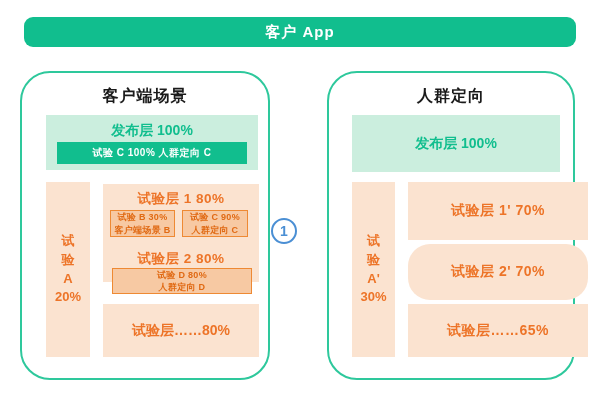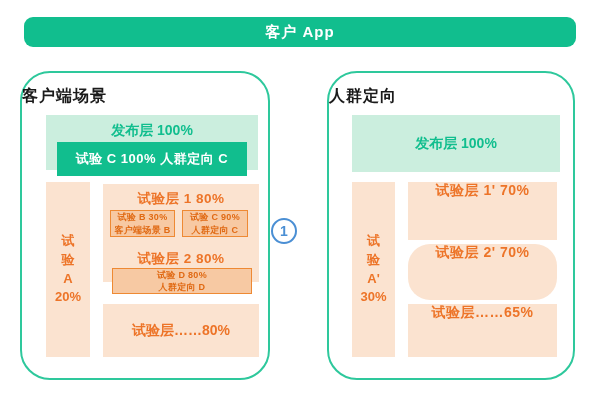--- a/index.html
+++ b/index.html
@@ -20,40 +20,40 @@
 
   
   .panel {
     position: absolute; top: 71px; height: 309px;
     border: 2px solid #2EC89C; border-radius: 30px; background: #ffffff;
   }
   .panel.left  { left: 20px;  width: 250px; }
   .panel.right { left: 327px; width: 248px; }
   .panel-title {
     position: absolute; left: 0; top: 13px; width: 100%;
-    text-align: left; color: #1a1a1a; font-size: 16px; font-weight: bold;
+    text-align: center; color: #1a1a1a; font-size: 16px; font-weight: bold;
     letter-spacing: 1px;
   }
 
   
   .release {
     position: absolute; background: #CBEEDE; color: #11BE8E;
     font-weight: bold; text-align: center;
   }
   .release.l {
     left: 24px; top: 42px; width: 212px; height: 55px;
     font-size: 14px; padding-top: 7px;
   }
   .release.r {
     left: 23px; top: 42px; width: 208px; height: 57px;
     font-size: 14px; display: flex; align-items: center; justify-content: center;
   }
   .release-exp {
-    position: absolute; left: 11px; top: 27px; width: 190px; height: 34px;
-    background: #11BE8E; color: #ffffff; font-size: 13px; font-weight: bold;
+    position: absolute; left: 11px; top: 27px; width: 190px; height: 22px;
+    background: #11BE8E; color: #ffffff; font-size: 10px; font-weight: bold;
     display: flex; align-items: center; justify-content: center;
     letter-spacing: 0.5px;
   }
 
   
   .vbar {
     position: absolute; top: 109px; height: 175px; background: #FBE3D0;
     color: #ED7428; font-size: 13px; font-weight: bold;
     display: flex; flex-direction: column; align-items: center; justify-content: center;
     line-height: 1.45; text-align: center;
@@ -80,23 +80,23 @@
     display: flex; flex-direction: column; align-items: center; justify-content: center;
     line-height: 1.35; letter-spacing: 0.3px;
   }
   .mini span { display: block; }
   .mini.bA { left: 7px;  top: 26px; width: 65px;  height: 27px; }
   .mini.bB { left: 79px; top: 26px; width: 66px;  height: 27px; }
   .mini.bD { left: 9px;  top: 24px; width: 140px; height: 26px; }
 
   
   .rbar {
-    position: absolute; left: 79px; width: 149px; background: #FBE3D0;
+    position: absolute; left: 79px; width: 180px; background: #FBE3D0;
     color: #ED7428; font-size: 14px; font-weight: bold;
-    display: flex; align-items: flex-start; justify-content: center; letter-spacing: 0.5px;
+    display: flex; align-items: center; justify-content: center; letter-spacing: 0.5px;
   }
   .rbar.r1 { top: 109px; height: 58px; }
   .rbar.r2 { top: 171px; height: 56px; border-radius: 22px; }
   .rbar.r3 { top: 231px; height: 53px; }
 
   
   .step-circle {
     position: absolute; left: 271px; top: 218px; width: 26px; height: 26px;
     border: 2px solid #4B8FD4; border-radius: 50%;
     color: #4B8FD4; font-size: 14px; font-weight: bold;

